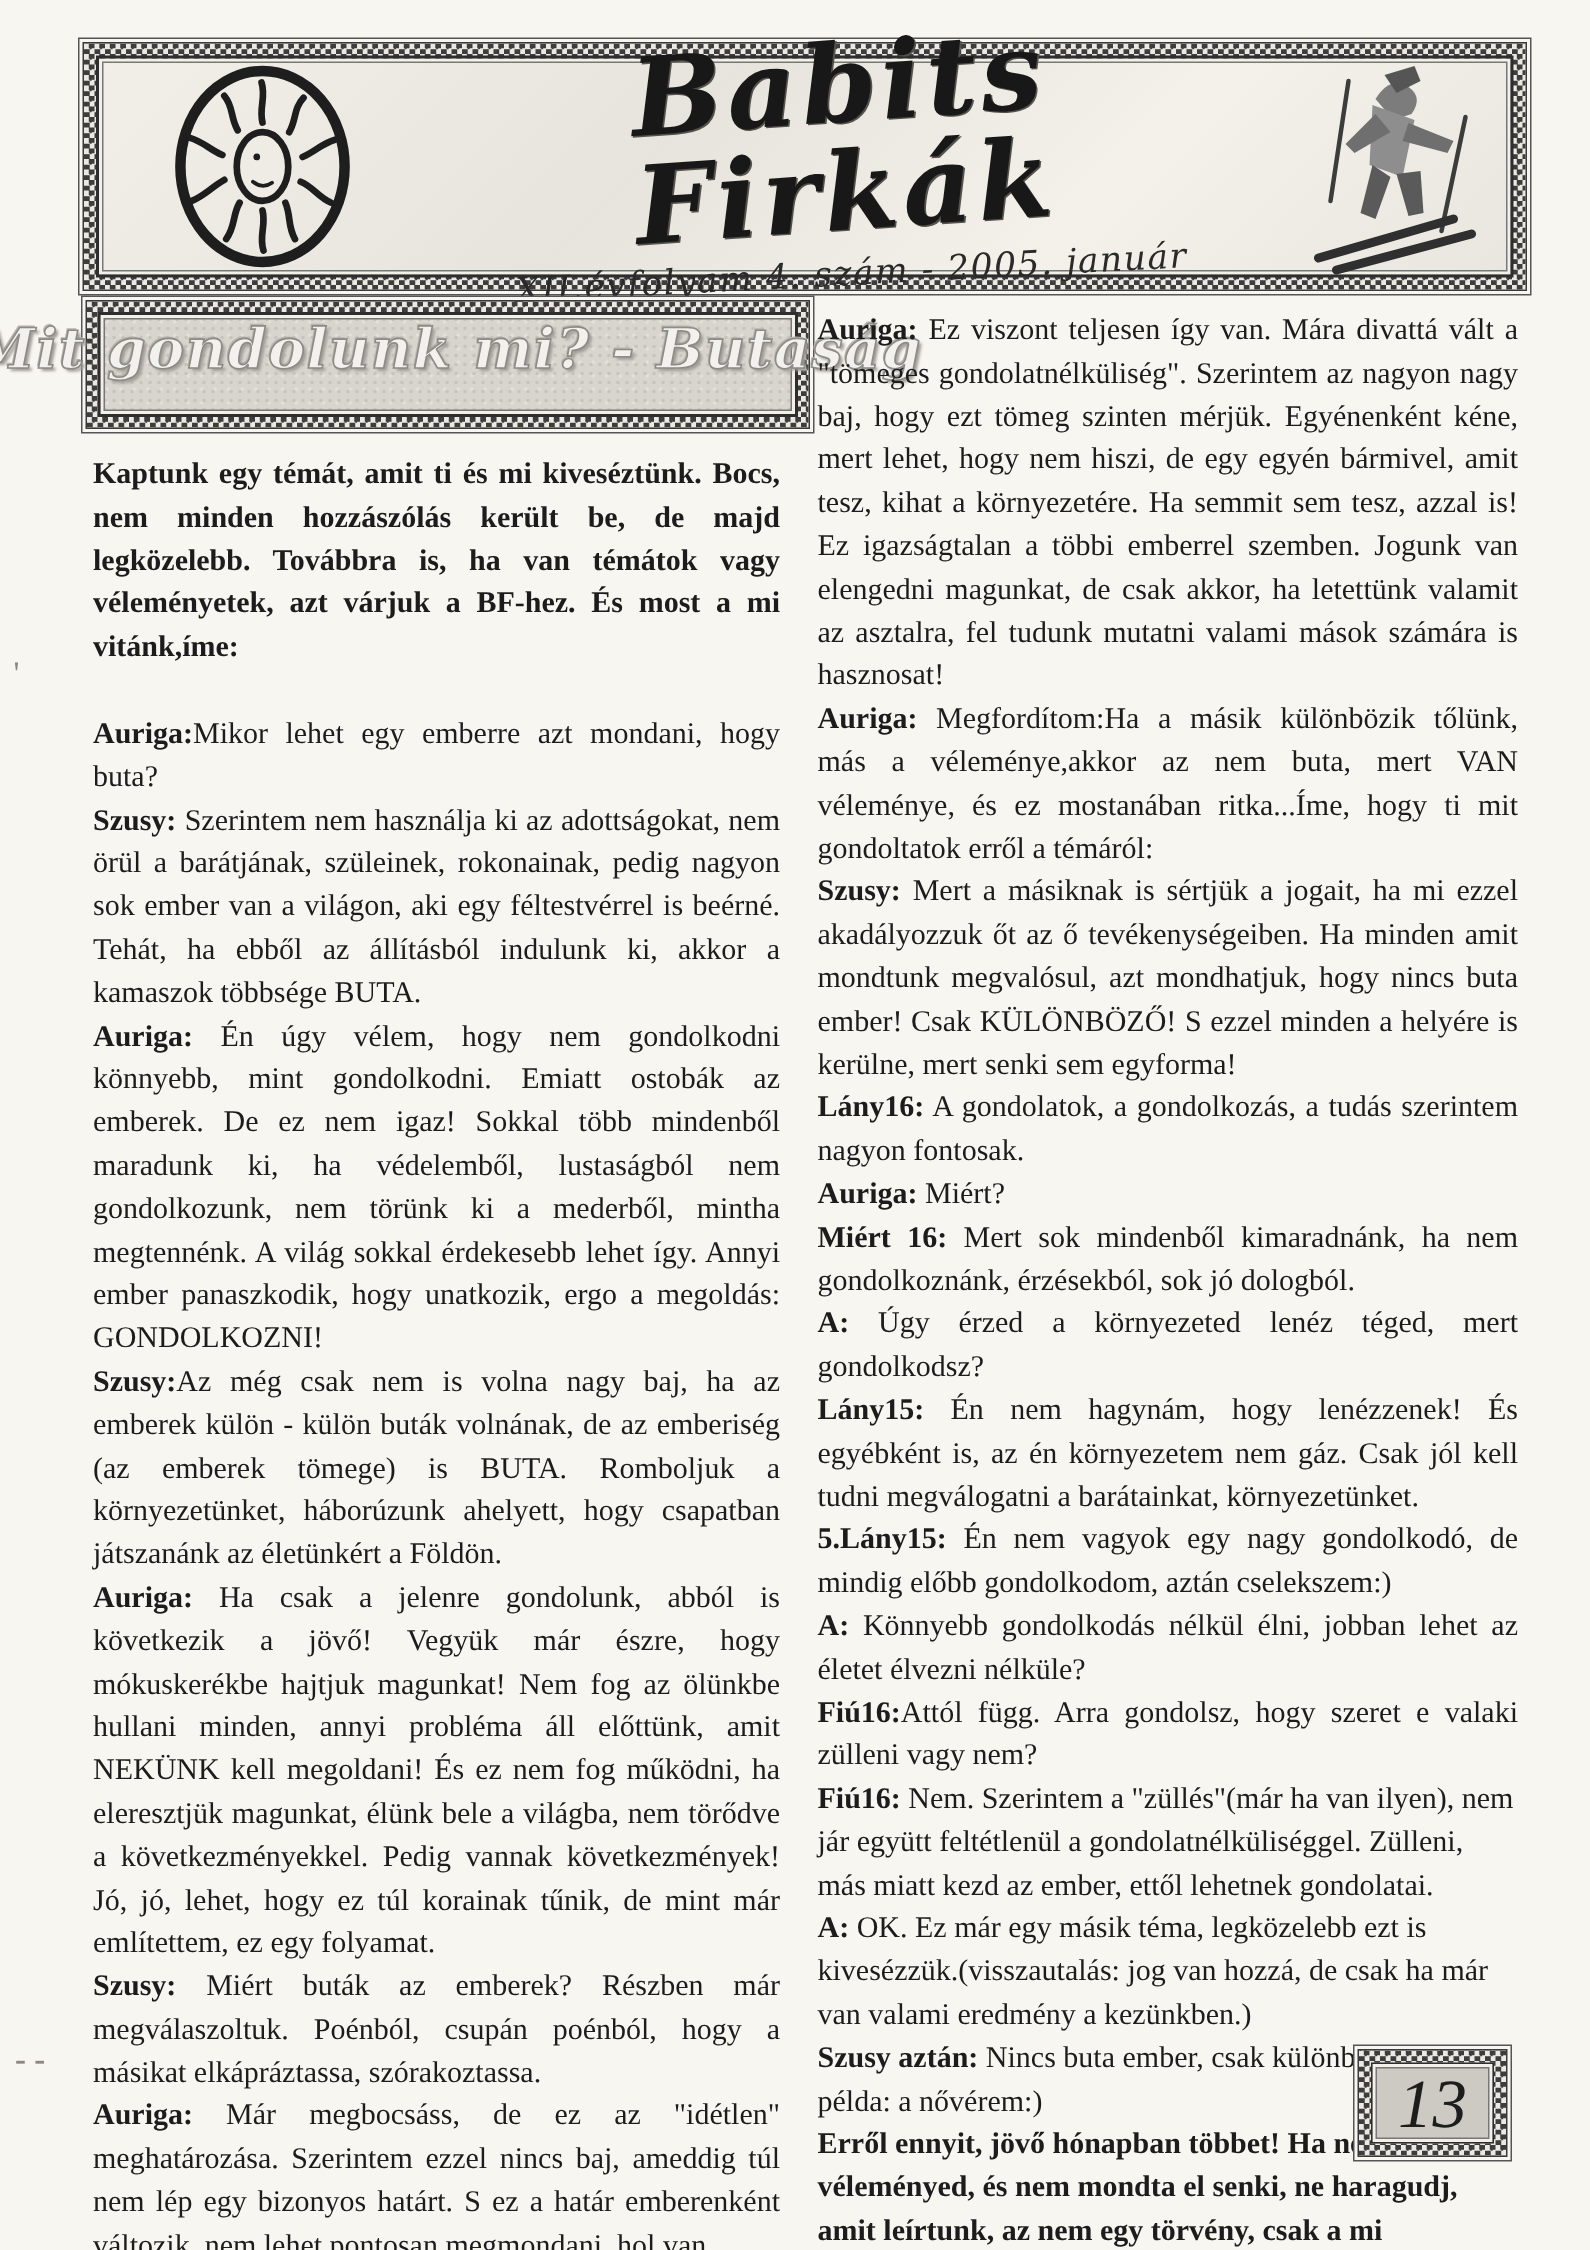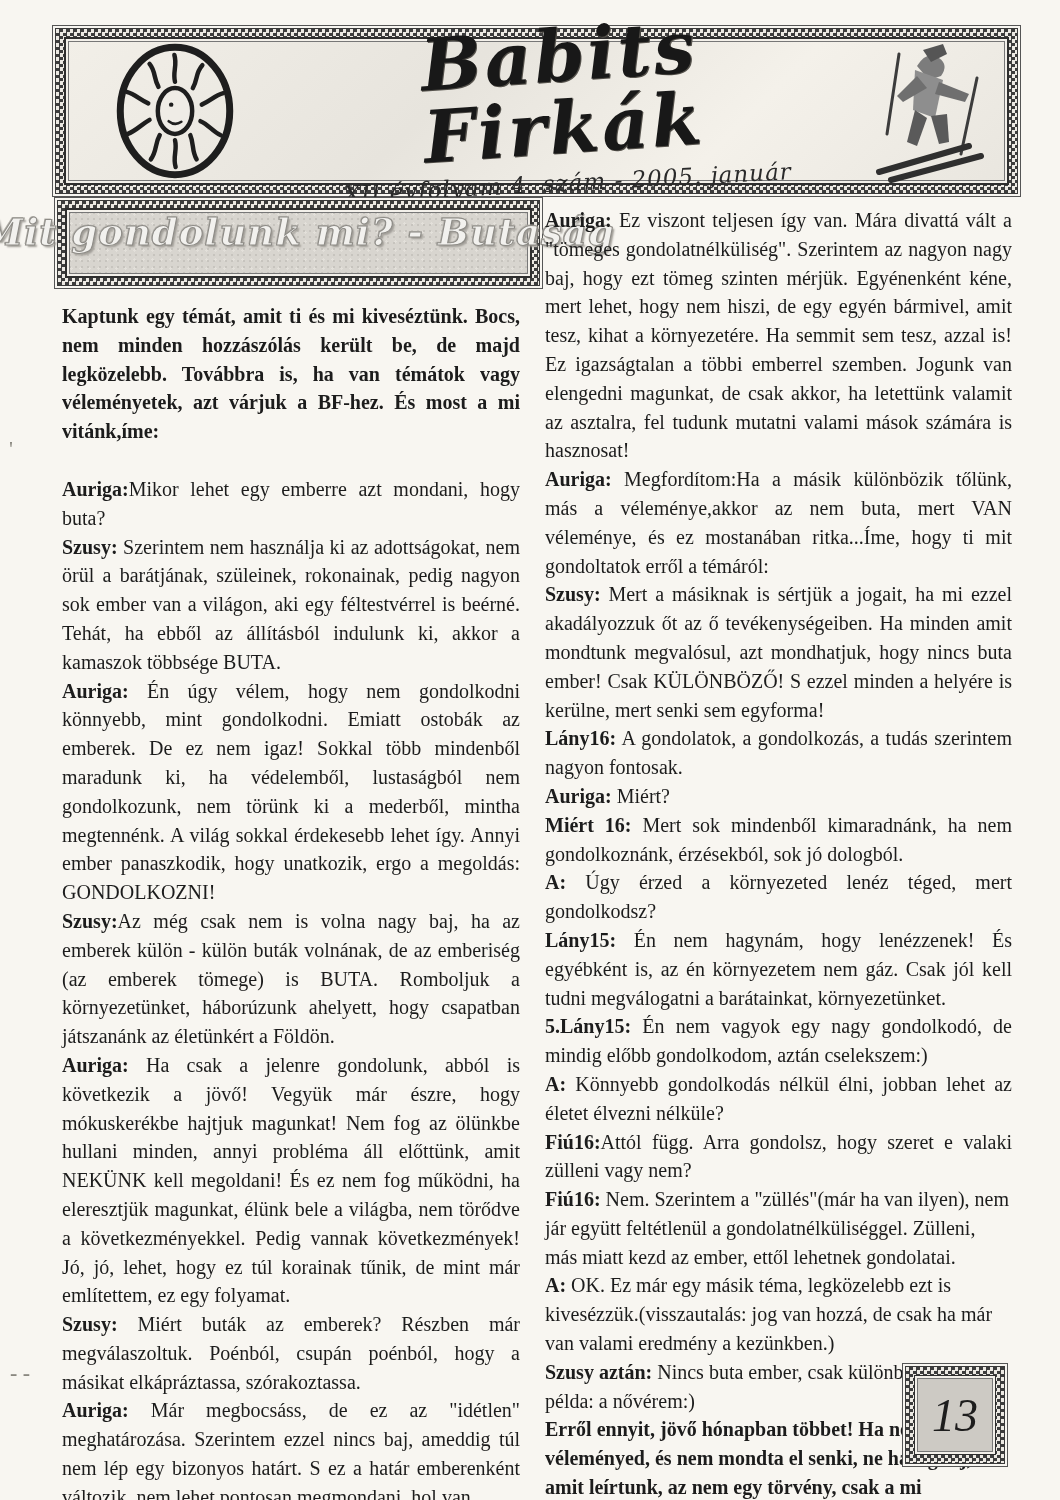--- a/index.html
+++ b/index.html
@@ -55,21 +55,21 @@
   
   .col{position:absolute;font-size:20px;line-height:28.8px;}
   .col-left{left:62px;top:302px;width:458px;}
   .col-right{left:545px;top:206px;width:467px;}
   .para{text-align:justify;}
   .para.ragged{text-align:left;}
   .speaker{font-weight:bold;}
   .para.intro{font-weight:bold;margin-bottom:29px;}
   .para.outro{font-weight:bold;text-align:left;}
   
-  .stamp{position:absolute;left:905px;top:1366px;width:100px;height:98px;padding:8px;box-sizing:border-box;}
+  .stamp{position:absolute;left:905px;top:1366px;width:100px;height:72px;padding:8px;box-sizing:border-box;}
   .stamp .lace-inner{
     display:flex;align-items:center;justify-content:center;
     background:#cdcac4;border-width:1px;
   }
   .stamp-num{font-family:"Liberation Serif",serif;font-style:italic;font-size:46px;color:#1d1d1d;}
   
   .artifact{position:absolute;color:#8a8880;font-size:22px;line-height:1;}
 </style>
 </head>
 <body>

